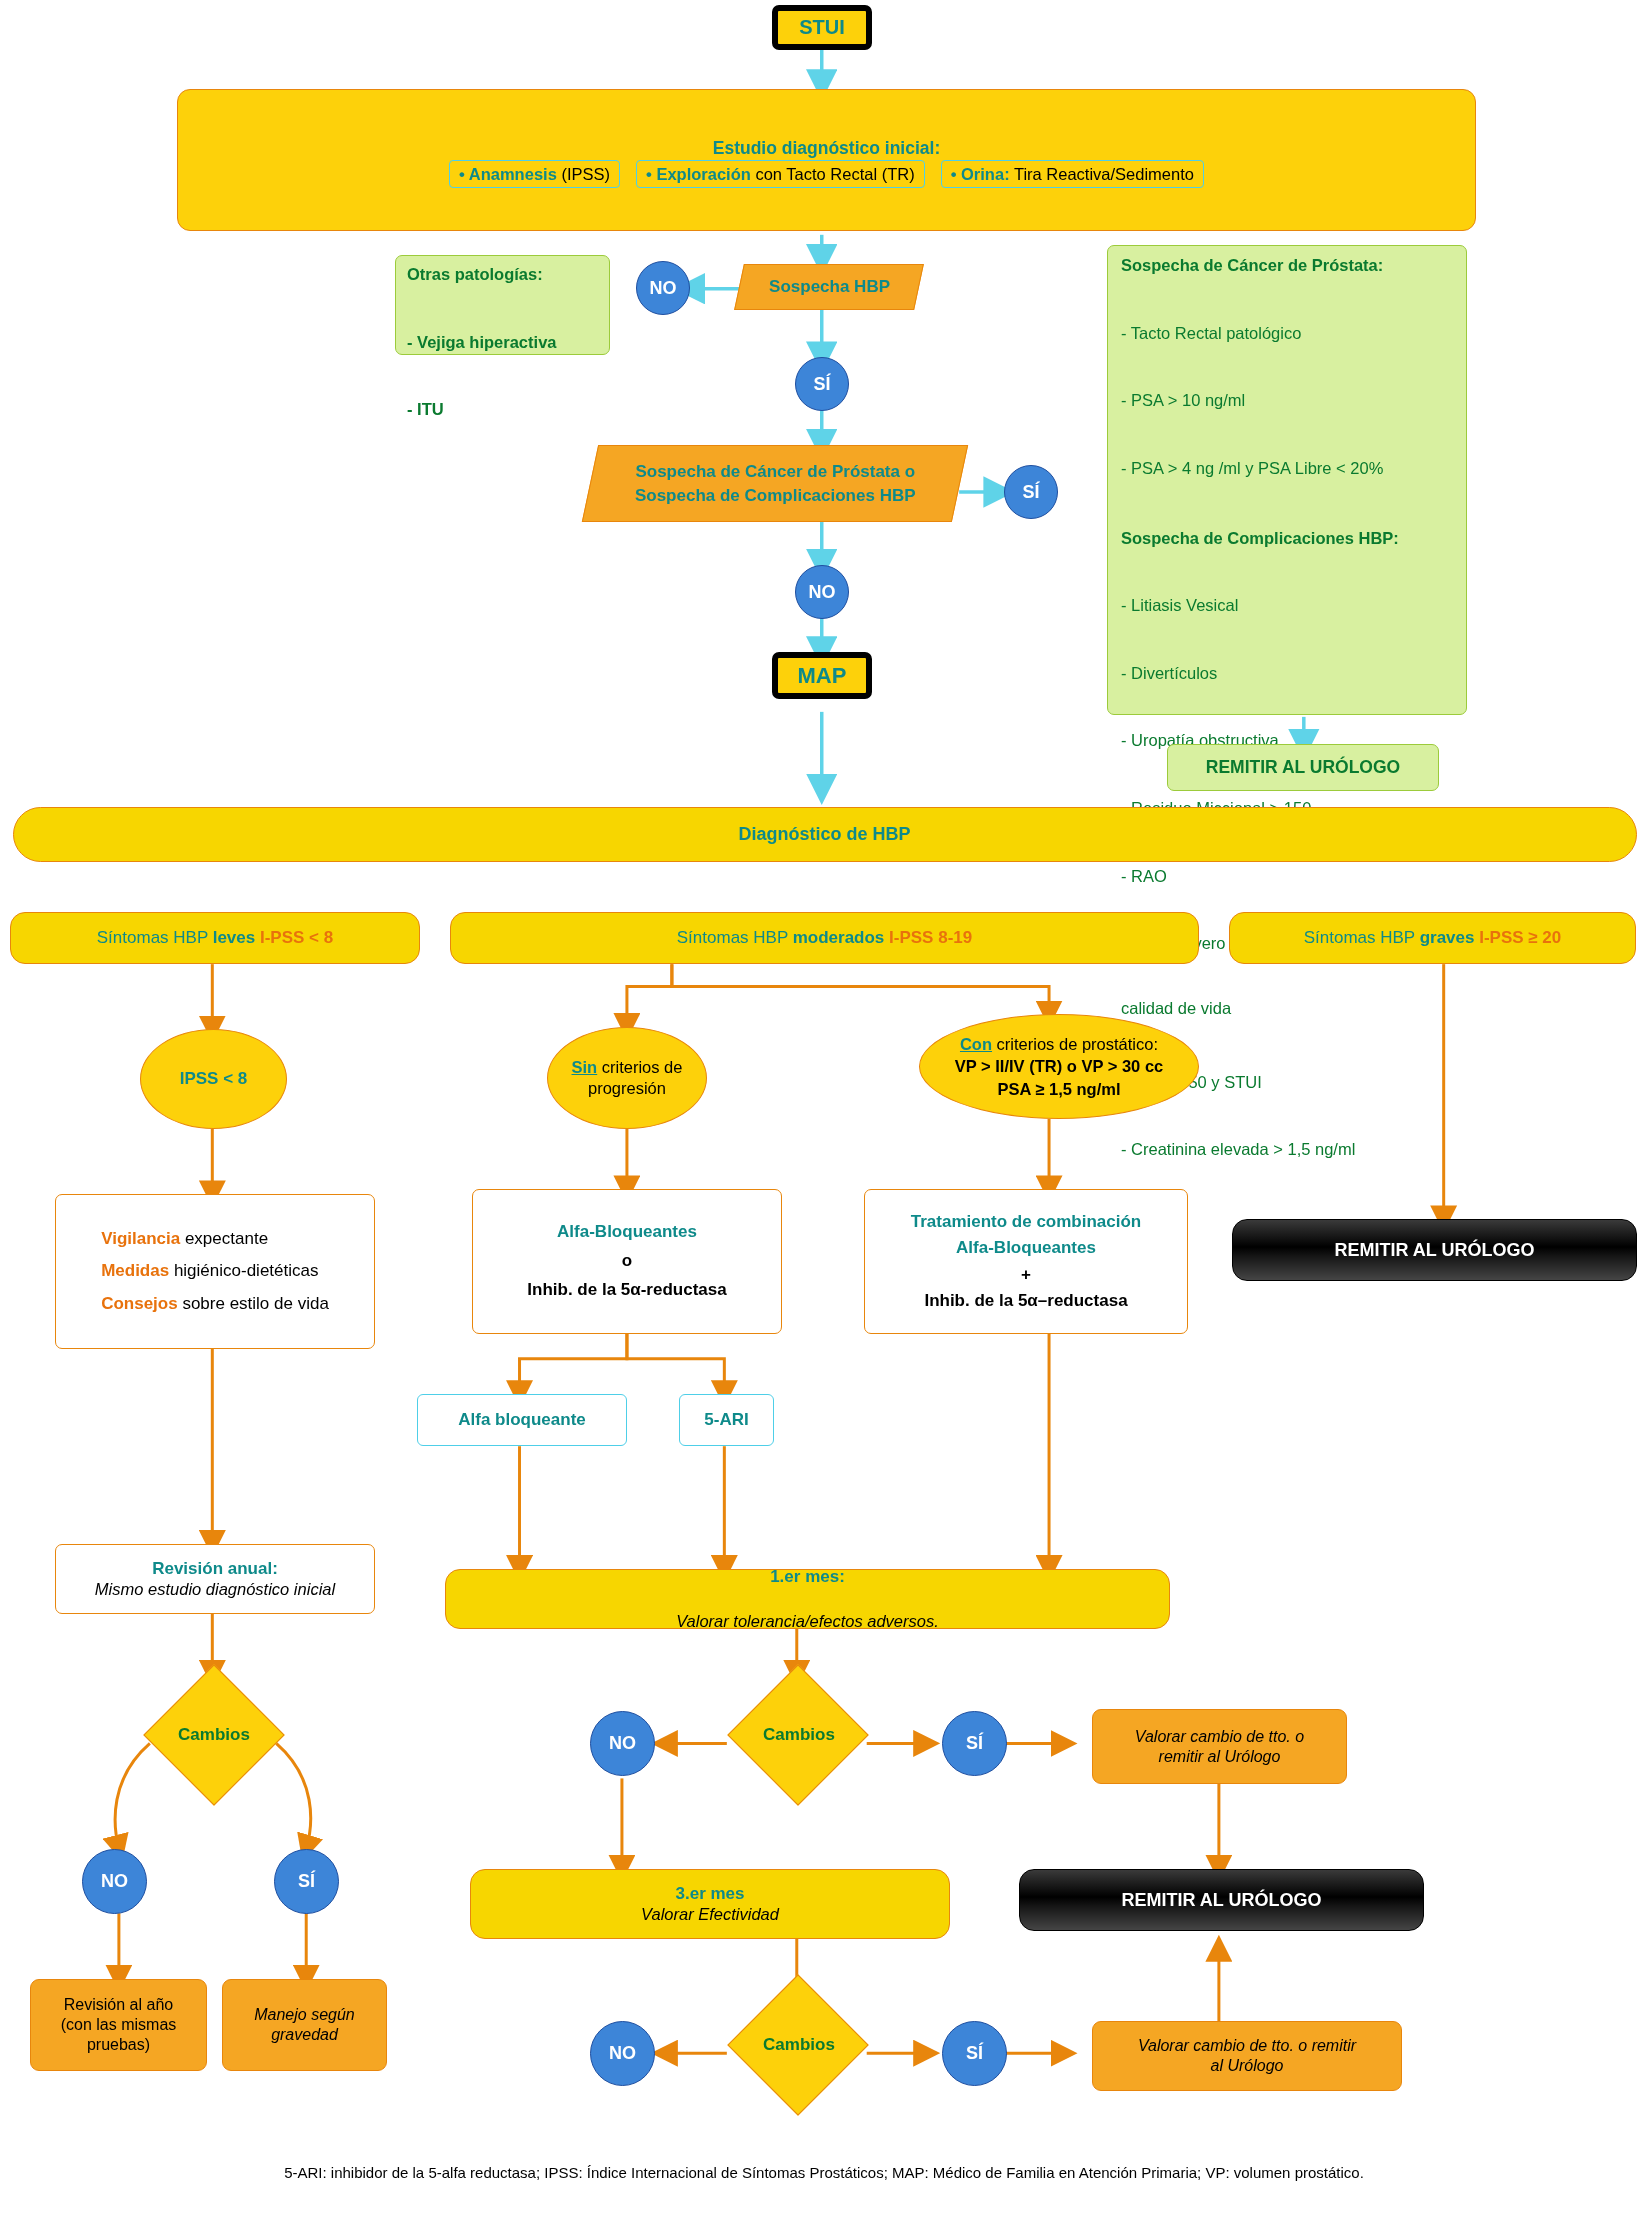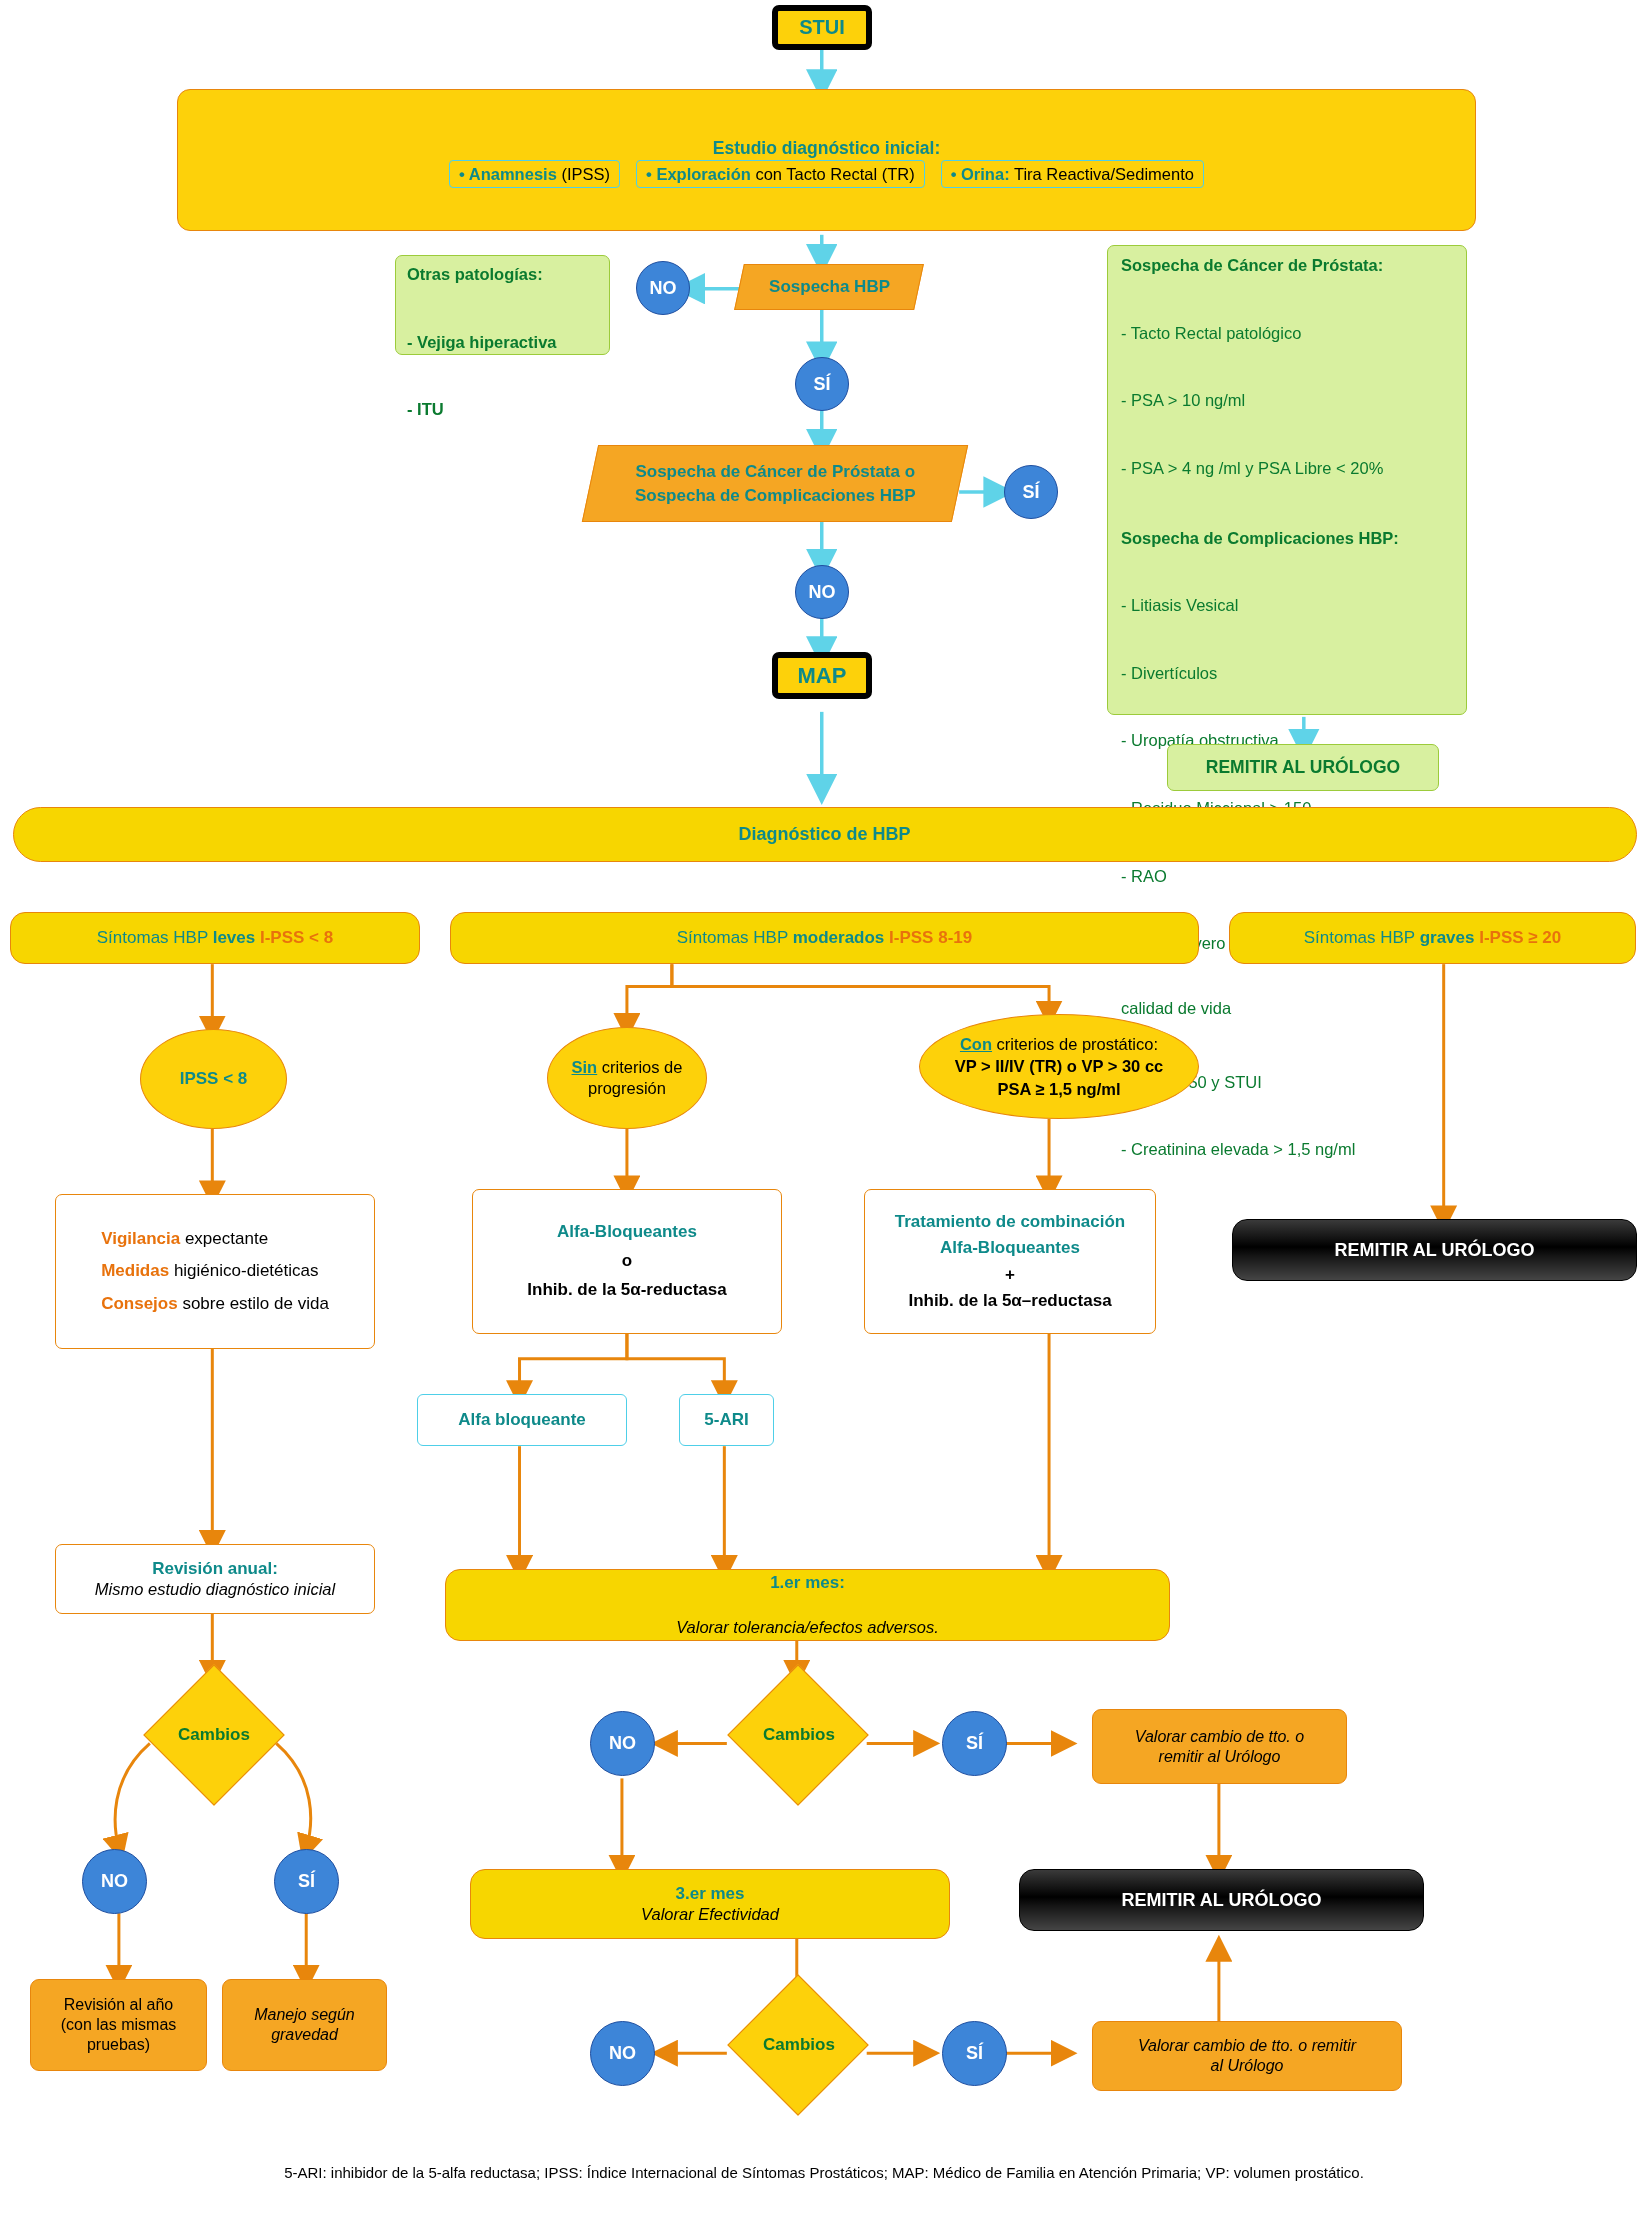--- a/index.html
+++ b/index.html
@@ -287,21 +287,21 @@
 </div>
 
 <div class="node whitebox" style="left:472px;top:1189px;width:310px;height:145px;flex-direction:column;">
   <div class="lbl b teal" style="font-size:17px;line-height:1.7;text-align:center;">
     <div>Alfa-Bloqueantes</div>
     <div class="black">o</div>
     <div class="black">Inhib. de la 5α-reductasa</div>
   </div>
 </div>
 
-<div class="node whitebox" style="left:864px;top:1189px;width:292px;height:145px;flex-direction:column;">
+<div class="node whitebox" style="left:864px;top:1189px;width:324px;height:145px;flex-direction:column;">
   <div class="lbl b teal" style="font-size:17px;line-height:1.55;text-align:center;">
     <div>Tratamiento de combinación</div>
     <div>Alfa-Bloqueantes</div>
     <div class="black">+</div>
     <div class="black">Inhib. de la 5α–reductasa</div>
   </div>
 </div>
 
 <div class="node blackbtn" style="left:1232px;top:1219px;width:405px;height:62px;font-size:18px;">
   <span>REMITIR AL URÓLOGO</span>
@@ -312,21 +312,21 @@
 </div>
 <div class="node cyanbox" style="left:679px;top:1394px;width:95px;height:52px;">
   <span class="lbl b teal" style="font-size:17px;">5-ARI</span>
 </div>
 
 <div class="node whitebox" style="left:55px;top:1544px;width:320px;height:70px;flex-direction:column;">
   <div class="lbl b teal" style="font-size:17px;">Revisión anual:</div>
   <div class="lbl i black" style="font-size:16.5px;">Mismo estudio diagnóstico inicial</div>
 </div>
 
-<div class="node pillbox" style="left:445px;top:1569px;width:725px;height:72px;flex-direction:column;gap:24px;">
+<div class="node pillbox" style="left:445px;top:1569px;width:725px;height:60px;flex-direction:column;gap:24px;">
   <div class="lbl b teal" style="font-size:17px;">1.er mes:</div>
   <div class="lbl i black" style="font-size:16.5px;">Valorar tolerancia/efectos adversos.</div>
 </div>
 
 <div class="node diamond" style="left:164px;top:1685px;width:100px;height:100px;"></div>
 <div class="diamond-label" style="left:149px;top:1724px;width:130px;height:22.5px;font-size:17px;">
   <span>Cambios</span>
 </div>
 
 <div class="node diamond" style="left:748px;top:1685px;width:100px;height:100px;"></div>

